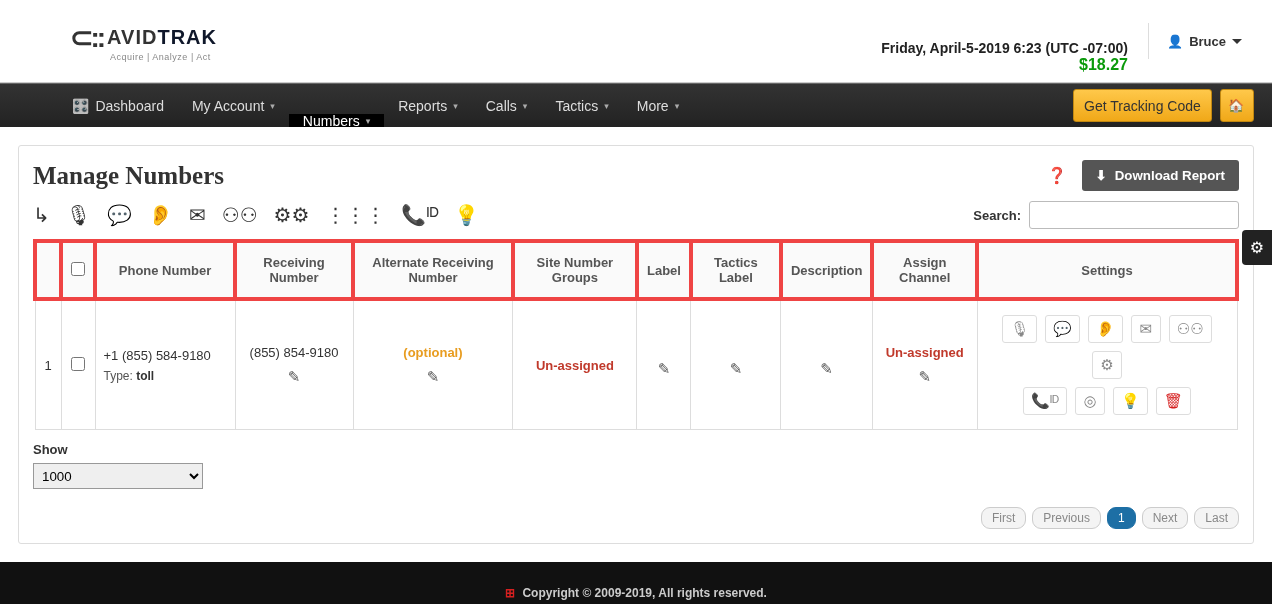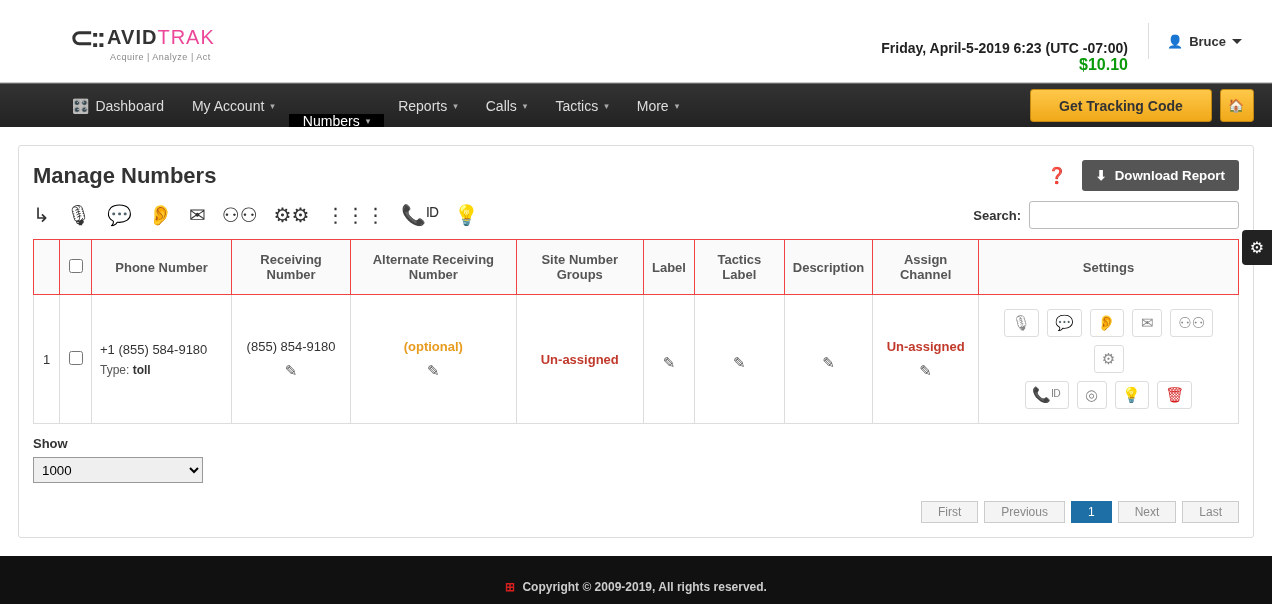--- a/index.html
+++ b/index.html
@@ -2,54 +2,54 @@
 <html><head>
 <meta charset="utf-8">
 <style>
 * { box-sizing: border-box; margin: 0; padding: 0; }
 body { font-family: Arial, Helvetica, sans-serif; font-size: 13px; color: #333; background: #fff; }
 .topbar { display: flex; justify-content: space-between; align-items: center; padding: 8px 30px 8px 70px; border-bottom: 1px solid #ccc; }
 .logo { display: flex; align-items: center; }
 .logo-icon { font-size: 28px; color: #333; font-weight: bold; letter-spacing: -3px; }
 .logo-text { font-size: 20px; letter-spacing: 1px; }
 .logo-text .avid { color: #333; font-weight: 600; }
-.logo-text .trak { color: #ec4899; font-weight: 400; }
+.logo-text .trak { color: #0f172a; font-weight: 700; }
 .logo-tag { font-size: 9px; color: #888; letter-spacing: 0.5px; margin-top: -2px; }
 .top-right { display: flex; align-items: center; gap: 20px; }
 .datetime-block { text-align: right; }
 .datetime { font-weight: bold; color: #222; font-size: 14px; margin-top: 32px; }
 .balance { color: #0b9a0b; font-weight: bold; font-size: 16px; text-align: right; }
 .user-menu { display: flex; align-items: center; gap: 6px; font-weight: bold; cursor: pointer; border-left: 1px solid #ddd; padding-left: 18px; height: 36px; }
 .caret-down { display: inline-block; width: 0; height: 0; border-left: 5px solid transparent; border-right: 5px solid transparent; border-top: 5px solid #333; }
 
 .navbar { background: linear-gradient(#333, #222); display: flex; align-items: stretch; border-top: 1px solid #666; padding-left: 58px; height: 44px; }
 .nav-item { color: #ddd; padding: 0 14px; display: flex; align-items: center; gap: 6px; cursor: pointer; font-size: 14px; }
 .nav-item.active { background: #000; color: #fff; margin-top: 30px; }
 .nav-caret { font-size: 9px; color: #aaa; }
 .nav-spacer { flex: 1; }
-.tracking-code { background: linear-gradient(#ffc84a, #f0a818); color: #333; font-weight: bold; border: 1px solid #c28810; border-radius: 3px; padding: 6px 28px; margin: 5px 8px; cursor: pointer; font-size: 14px; }
+.tracking-code { background: linear-gradient(#ffc84a, #f0a818); color: #333; font-weight: normal; border: 1px solid #c28810; border-radius: 3px; padding: 6px 10px; margin: 5px 8px; cursor: pointer; font-size: 14px; }
 .home-icon-box { background: linear-gradient(#ffc84a, #f0a818); border: 1px solid #c28810; border-radius: 3px; padding: 4px 8px; margin: 5px 18px 5px 0; cursor: pointer; display: flex; align-items: center; }
 
 .content { padding: 18px; }
 .panel { border: 1px solid #ddd; border-radius: 3px; padding: 14px; background: #fff; }
 .panel-head { display: flex; justify-content: space-between; align-items: center; margin-bottom: 10px; }
-.page-title { font-size: 22px; font-weight: bold; color: #333; }
+.page-title { font-size: 25px; font-weight: bold; color: #333; font-family: Liberation Serif, serif; }
 .head-right { display: flex; align-items: center; gap: 14px; }
 .help-icon { color: #888; font-size: 16px; cursor: pointer; }
 .download-btn { background: #555; color: #fff; border: none; border-radius: 3px; padding: 8px 14px; cursor: pointer; font-weight: bold; display: flex; align-items: center; gap: 8px; }
 
 .toolbar-row { display: flex; justify-content: space-between; align-items: center; margin-bottom: 10px; }
 .toolbar-icons { display: flex; gap: 16px; align-items: center; }
 .tool-icon { font-size: 20px; color: #333; cursor: pointer; }
 .search-box { display: flex; align-items: center; gap: 8px; }
 .search-box label { font-weight: bold; }
 .search-box input { border: 1px solid #bbb; border-radius: 3px; padding: 5px 8px; width: 210px; height: 28px; }
 
 table.data { width: 100%; border-collapse: collapse; border: 1px solid #ddd; }
-table.data th { background: #fafafa; border: 1px solid #ef4444; padding: 12px 8px; font-weight: bold; color: #555; text-align: center; vertical-align: middle; font-size: 13px; }
+table.data th { background: #fafafa; border: 4px solid #ef4444; padding: 12px 8px; font-weight: bold; color: #555; text-align: center; vertical-align: middle; font-size: 13px; }
 table.data td { border: 1px solid #ddd; padding: 14px 8px; text-align: center; vertical-align: middle; }
 .row-num-col { width: 26px; }
 .check-col { width: 32px; }
 .phone-col { width: 140px; text-align: left !important; }
 .phone-col .num { font-size: 13px; color: #333; }
 .phone-col .type-line { margin-top: 6px; color: #555; font-size: 12px; }
 .phone-col .type-val { font-weight: bold; color: #333; }
 .rec-num { color: #333; }
 .optional-text { color: #e89c1f; font-weight: bold; }
 .unassigned { color: #c0392b; font-weight: bold; }
@@ -60,21 +60,21 @@
 .settings-icons2 { display: flex; gap: 8px; justify-content: center; flex-wrap: wrap; }
 .set-btn { border: 1px solid #ddd; border-radius: 3px; padding: 5px 7px; cursor: pointer; color: #888; background: #fff; font-size: 15px; display: inline-flex; align-items: center; justify-content: center; min-width: 30px; height: 28px; }
 .set-btn.green { color: #0b9a0b; }
 .set-btn.red { color: #d62020; }
 
 .below-table { margin-top: 12px; display: flex; flex-direction: column; gap: 6px; }
 .show-label { font-weight: bold; color: #333; }
 .entries-select { width: 170px; padding: 4px; border: 1px solid #999; height: 26px; }
 
 .pagination { display: flex; justify-content: flex-end; gap: 6px; margin-top: 18px; }
-.page-btn { background: #f4f4f4; border: 1px solid #ccc; border-radius: 0; padding: 3px 16px; color: #888; cursor: pointer; font-size: 12px; text-align: right; }
+.page-btn { background: #f4f4f4; border: 1px solid #ccc; border-radius: 9px; padding: 3px 10px; color: #888; cursor: pointer; font-size: 12px; text-align: right; }
 .page-btn.active { background: #1d6fa5; color: #fff; border-color: #1d6fa5; }
 
 .footer { background: #111; color: #ccc; text-align: center; padding: 24px; font-weight: bold; font-size: 12px; }
 .footer .grid-icon { color: #d62020; margin-right: 4px; }
 
 .side-gear { position: fixed; right: 0; top: 230px; background: #222; color: #fff; padding: 8px 8px; border-radius: 4px 0 0 4px; cursor: pointer; font-size: 16px; z-index: 50; }
 .dash-icon { font-size: 14px; }
 
 input[type=checkbox] { width: 14px; height: 14px; border: 1px solid #999; }
 </style>
@@ -87,21 +87,21 @@
       <div style="display:flex;align-items:center;gap:4px;">
         <span class="logo-icon">⊂::</span>
         <span class="logo-text"><span class="avid">AVID</span><span class="trak">TRAK</span></span>
       </div>
       <div class="logo-tag" style="margin-left:40px;">Acquire  |  Analyze  |  Act</div>
     </div>
   </div>
   <div class="top-right">
     <div class="datetime-block">
       <div class="datetime">Friday, April-5-2019 6:23 (UTC -07:00)</div>
-      <div class="balance">$10.10</div>
+      <div class="balance">$18.27</div>
     </div>
     <div class="user-menu">
       <span>👤</span>
       <span>Bruce</span>
       <span class="caret-down"></span>
     </div>
   </div>
 </div>
 
 <div class="navbar">

